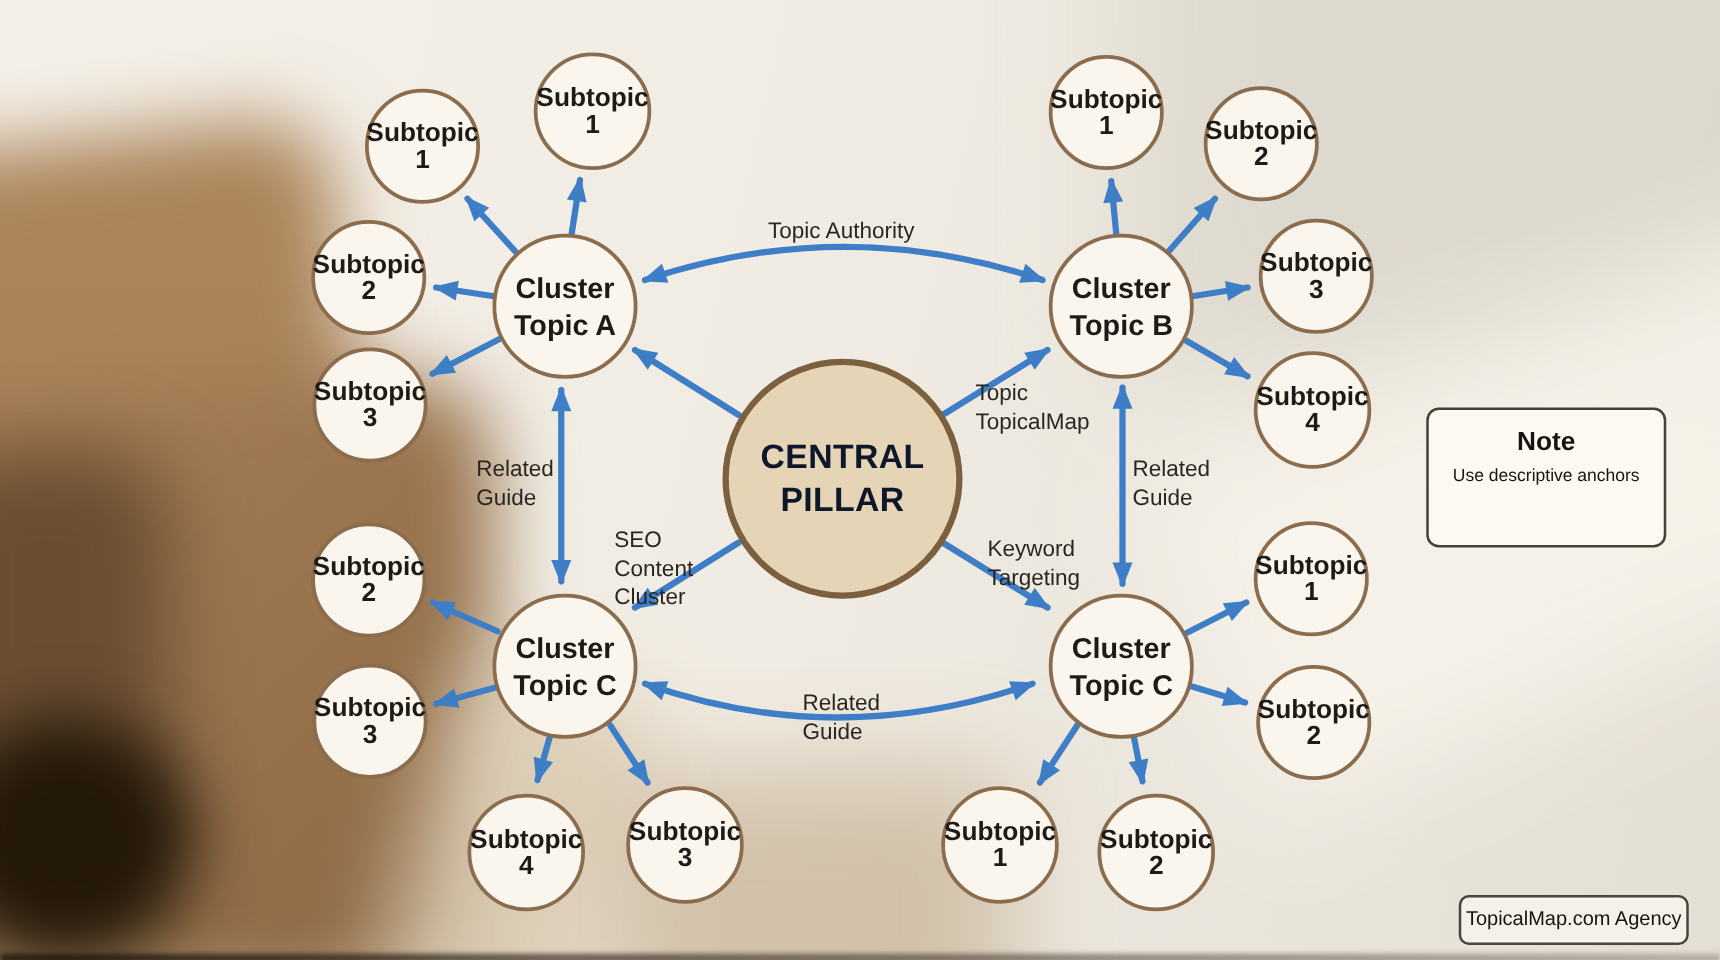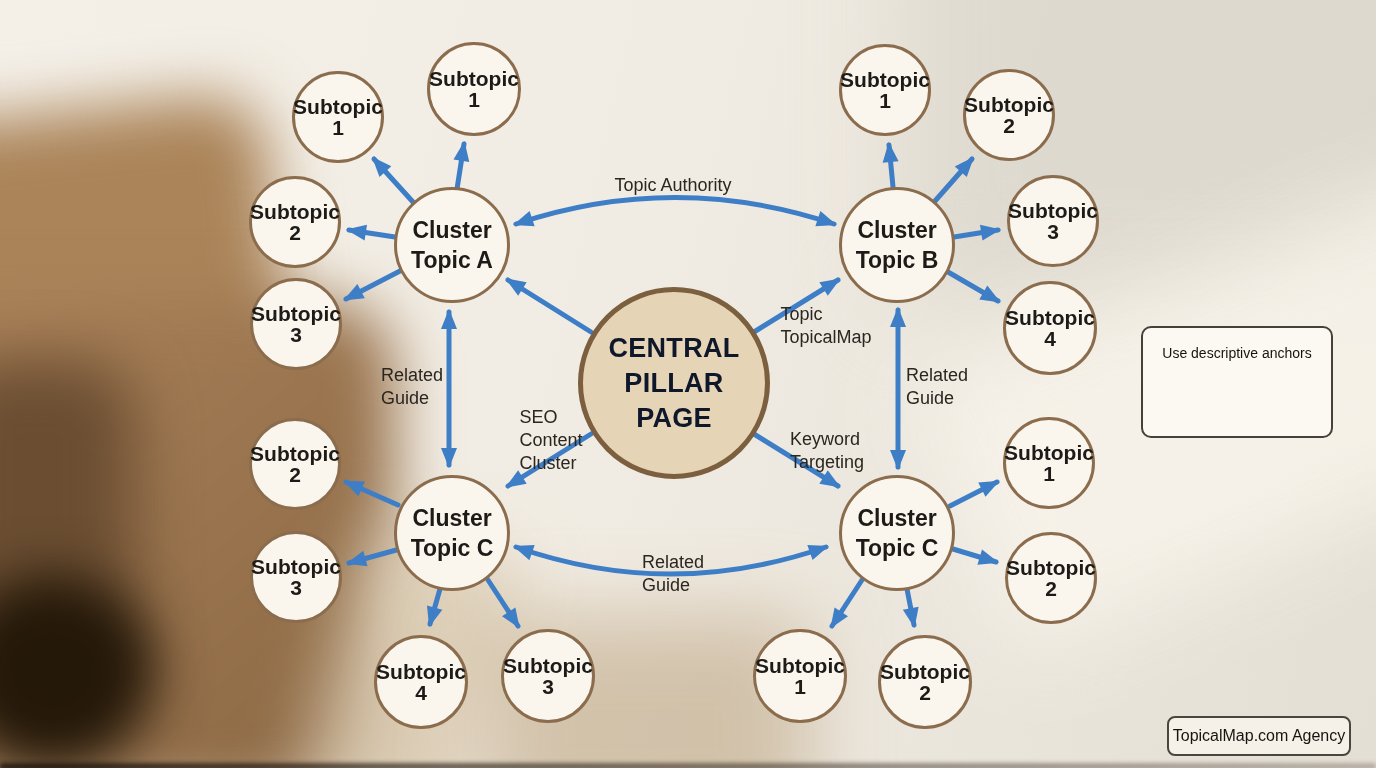--- a/index.html
+++ b/index.html
@@ -99,21 +99,21 @@
     </svg>
 
   <div class="label-layer">
       <div class="edge-label" style="left: 673px; top: 185px;">
         <div>Topic Authority</div>
       </div>
       <div class="edge-label" style="left: 412px; top: 387px;">
         <div>Related</div>
         <div>Guide</div>
       </div>
-      <div class="edge-label" style="left: 523px; top: 440px; margin-left: 28px;">
+      <div class="edge-label" style="left: 523px; top: 455px;">
         <div>SEO</div>
         <div>Content</div>
         <div>Cluster</div>
       </div>
       <div class="edge-label" style="left: 826px; top: 326px;">
         <div>Topic</div>
         <div>TopicalMap</div>
       </div>
       <div class="edge-label" style="left: 937px; top: 387px;">
         <div>Related</div>
@@ -127,21 +127,20 @@
         <div>Related</div>
         <div>Guide</div>
       </div>
     </div>
 
   <div class="node-layer">
       <div class="node central" style="left: 578px; top: 287px; height: 192px; width: 192px; background: rgb(230, 212, 183); border: 5px solid rgb(123, 95, 62); color: #0f172a;">
         <div>
           <div>CENTRAL</div>
           <div>PILLAR</div>
-          <div>PAGE</div>
         </div>
       </div>
       <div class="node cluster" style="left: 394px; top: 187px; height: 116px; width: 116px; background: rgb(250, 246, 237); border: 3px solid rgb(139, 108, 77); color: rgb(29, 27, 24);">
         <div>
           <div>Cluster</div>
           <div>Topic A</div>
         </div>
       </div>
       <div class="node cluster" style="left: 839px; top: 187px; height: 116px; width: 116px; background: rgb(250, 246, 237); border: 3px solid rgb(139, 108, 77); color: rgb(29, 27, 24);">
         <div>
@@ -253,18 +252,19 @@
       </div>
       <div class="node subtopic" style="left: 878px; top: 635px; height: 94px; width: 94px; background: rgb(250, 246, 237); border: 3px solid rgb(139, 108, 77); color: rgb(29, 27, 24);">
         <div>
           <div>Subtopic</div>
           <div>2</div>
         </div>
       </div>
     </div>
 
   <div class="note-box">
+    <div class="note-title">Note</div>
     <div class="note-body">Use descriptive anchors</div>
   </div>
 
   <div class="footer-pill">TopicalMap.com Agency</div>
 
 </div>
 
 </body></html>

